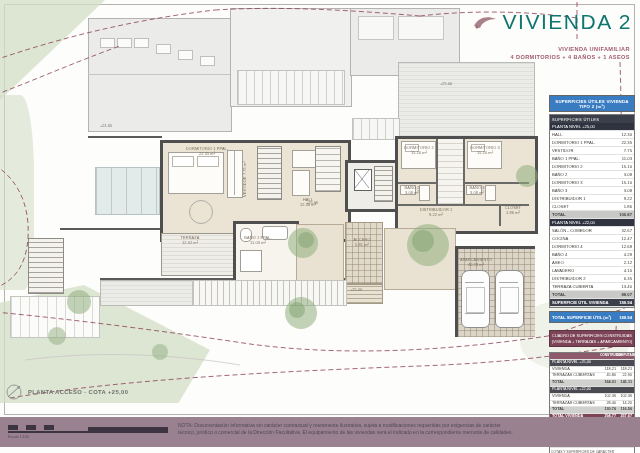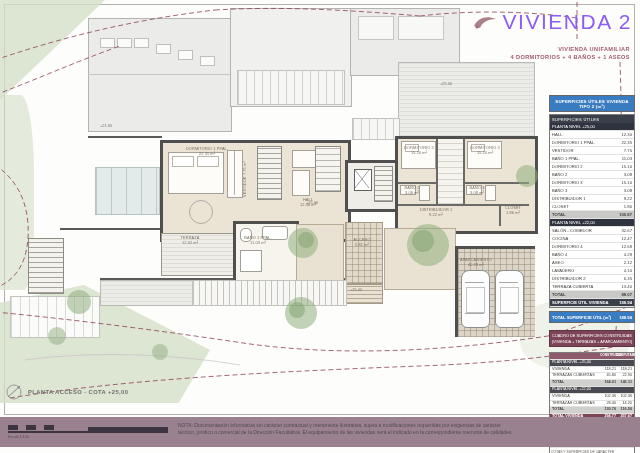--- a/index.html
+++ b/index.html
@@ -30,21 +30,21 @@
   .court{position:absolute;background:#e9e2d2;border:1px solid #b7ab96;}
   .car{position:absolute;width:27px;height:56px;background:#fdfdfd;border:1px solid #8d8d8d;border-radius:8px 8px 6px 6px;}
   .car .ws{position:absolute;left:3px;width:19px;height:1px;background:#a8a8a8;}
   
   .rlabel{position:absolute;font-size:3.9px;line-height:4.6px;color:#7b6f5f;text-align:center;z-index:30;letter-spacing:.1px;}
   .rlabel .nm{display:block;}
   .vlabel{writing-mode:vertical-rl;transform:rotate(180deg);text-align:center;}
   .lvl{position:absolute;font-size:4px;color:#77726a;z-index:30;}
   
   .titleblock{position:absolute;right:8px;top:10px;display:flex;align-items:center;gap:5px;z-index:40;}
-  .title-text{font-size:21px;color:#8b5cf6;letter-spacing:1.5px;font-weight:400;}
+  .title-text{font-size:21px;color:#0f766e;letter-spacing:1.5px;font-weight:400;}
   .subblock{position:absolute;right:10px;top:46px;text-align:right;color:#a05a6e;
             font-size:5.6px;font-weight:bold;line-height:7.5px;letter-spacing:.4px;z-index:40;}
   
   .tables{position:absolute;right:5px;top:95px;width:86px;z-index:40;}
   .tbl{background:#fff;border:1px solid #7a7a7a;}
   .t-blue{background:#3a7cc1;color:#fff;text-align:center;font-size:4.4px;font-weight:bold;
           padding:2.5px 1px;border:1px solid #666;letter-spacing:.2px;}
   .t-darkhead{background:#3a3f4a;color:#fff;font-size:4px;padding:1.5px 2px;letter-spacing:.3px;}
   .u-row{display:flex;justify-content:space-between;font-size:4.2px;height:7px;line-height:7px;
          padding:0 2px;color:#44413c;border-bottom:.5px solid #e2e2e0;}

